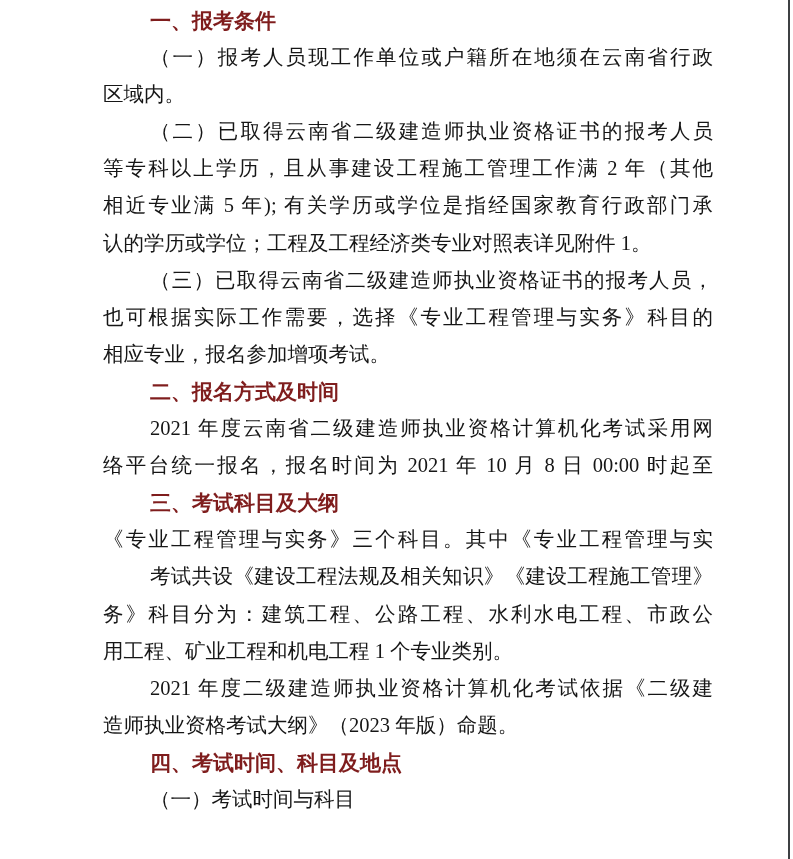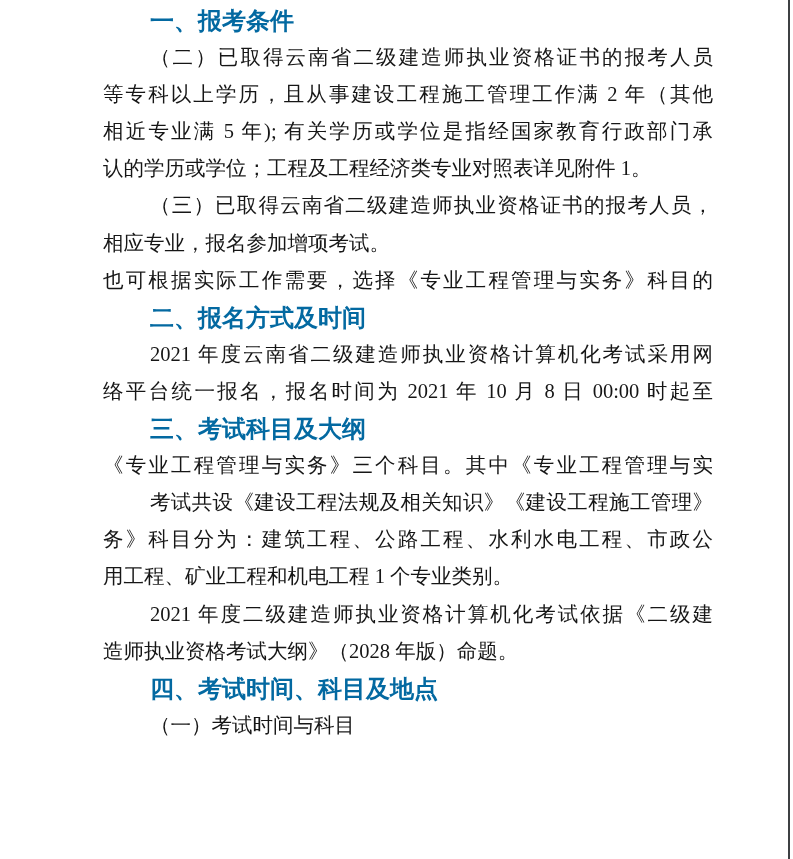--- a/index.html
+++ b/index.html
@@ -31,68 +31,72 @@
   .line.fill {
     white-space: normal;
     text-align: justify;
     text-align-last: justify;
     text-justify: inter-character;
   }
   .line.first { text-indent: 47px; }
   .block.heading .line {
     font-family: "Liberation Sans", "DejaVu Sans", sans-serif;
     font-weight: bold;
-    font-size: 24px;
-    color: #0369a1;
+    font-size: 21px;
+    color: #7f1d1d;
   }
   .page-right-rule {
     position: absolute;
     left: 788px; top: 0;
     width: 2px; height: 859px;
     background: #3d4043;
   }
 </style>
 </head>
 <body>
 
 <div class="page">
   <main class="doc">
       <div class="block heading">
         <div class="line first">一、报考条件</div>
       </div>
       <div class="block paragraph">
+        <div class="line first fill">（一）报考人员现工作单位或户籍所在地须在云南省行政</div>
+        <div class="line">区域内。</div>
+      </div>
+      <div class="block paragraph">
         <div class="line first fill">（二）已取得云南省二级建造师执业资格证书的报考人员</div>
         <div class="line fill">等专科以上学历，且从事建设工程施工管理工作满 2 年（其他</div>
         <div class="line fill">相近专业满 5 年); 有关学历或学位是指经国家教育行政部门承</div>
         <div class="line">认的学历或学位；工程及工程经济类专业对照表详见附件 1。</div>
       </div>
       <div class="block paragraph">
         <div class="line first fill">（三）已取得云南省二级建造师执业资格证书的报考人员，</div>
+        <div class="line fill">也可根据实际工作需要，选择《专业工程管理与实务》科目的</div>
         <div class="line">相应专业，报名参加增项考试。</div>
-        <div class="line fill">也可根据实际工作需要，选择《专业工程管理与实务》科目的</div>
       </div>
       <div class="block heading">
         <div class="line first">二、报名方式及时间</div>
       </div>
       <div class="block paragraph">
         <div class="line first fill">2021 年度云南省二级建造师执业资格计算机化考试采用网</div>
         <div class="line fill">络平台统一报名，报名时间为 2021 年 10 月 8 日 00:00 时起至</div>
       </div>
       <div class="block heading">
         <div class="line first">三、考试科目及大纲</div>
       </div>
       <div class="block paragraph">
         <div class="line fill">《专业工程管理与实务》三个科目。其中《专业工程管理与实</div>
         <div class="line first fill">考试共设《建设工程法规及相关知识》《建设工程施工管理》</div>
         <div class="line fill">务》科目分为：建筑工程、公路工程、水利水电工程、市政公</div>
         <div class="line">用工程、矿业工程和机电工程 1 个专业类别。</div>
       </div>
       <div class="block paragraph">
         <div class="line first fill">2021 年度二级建造师执业资格计算机化考试依据《二级建</div>
-        <div class="line">造师执业资格考试大纲》（2028 年版）命题。</div>
+        <div class="line">造师执业资格考试大纲》（2023 年版）命题。</div>
       </div>
       <div class="block heading">
         <div class="line first">四、考试时间、科目及地点</div>
       </div>
       <div class="block paragraph">
         <div class="line first">（一）考试时间与科目</div>
       </div>
     </main>
   <div class="page-right-rule"></div>
 </div>

